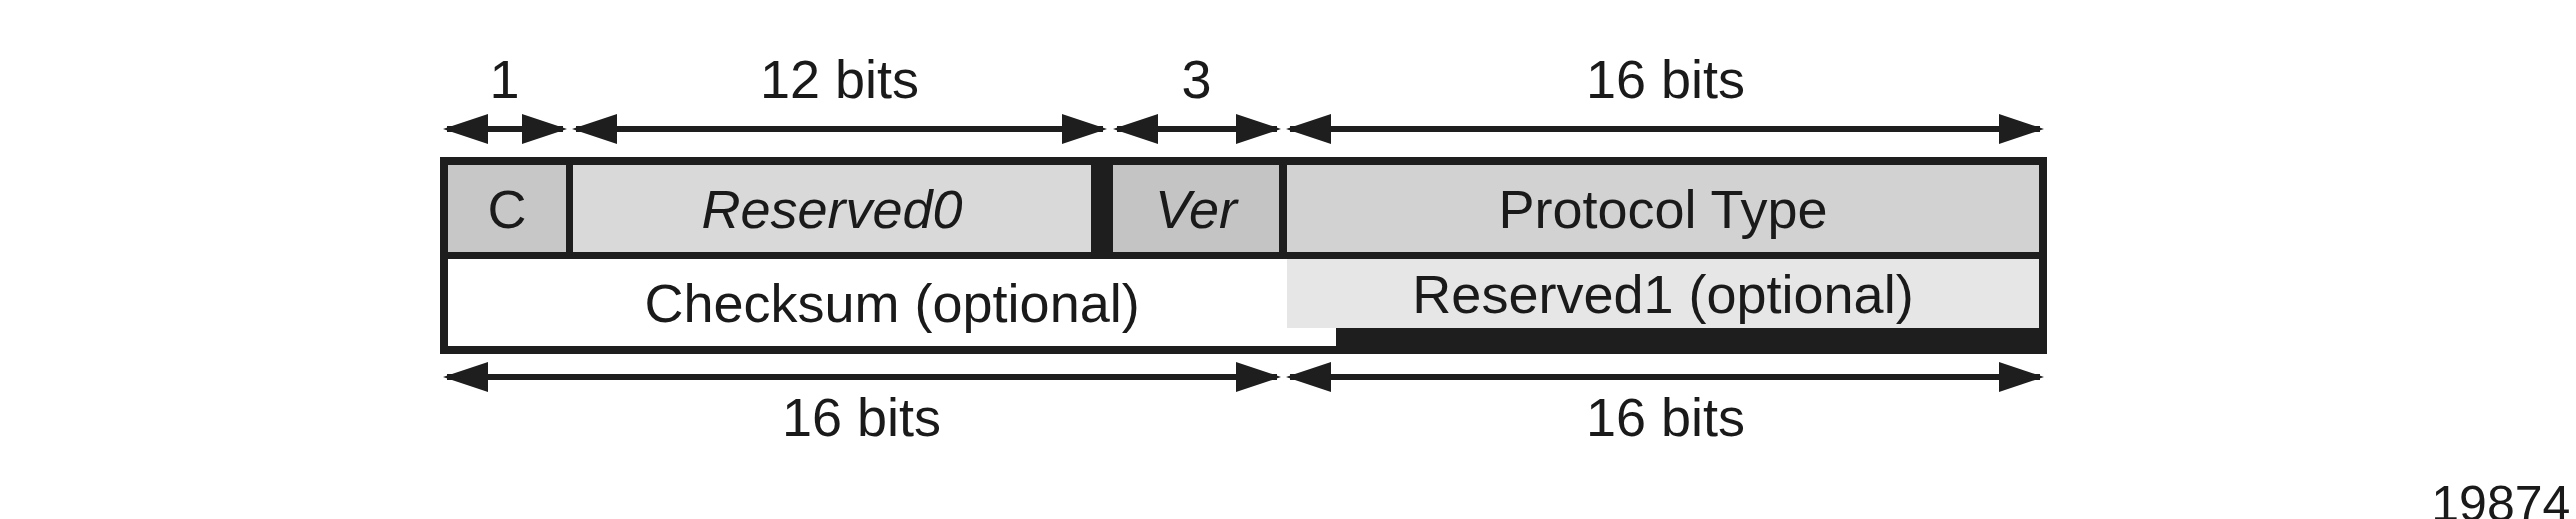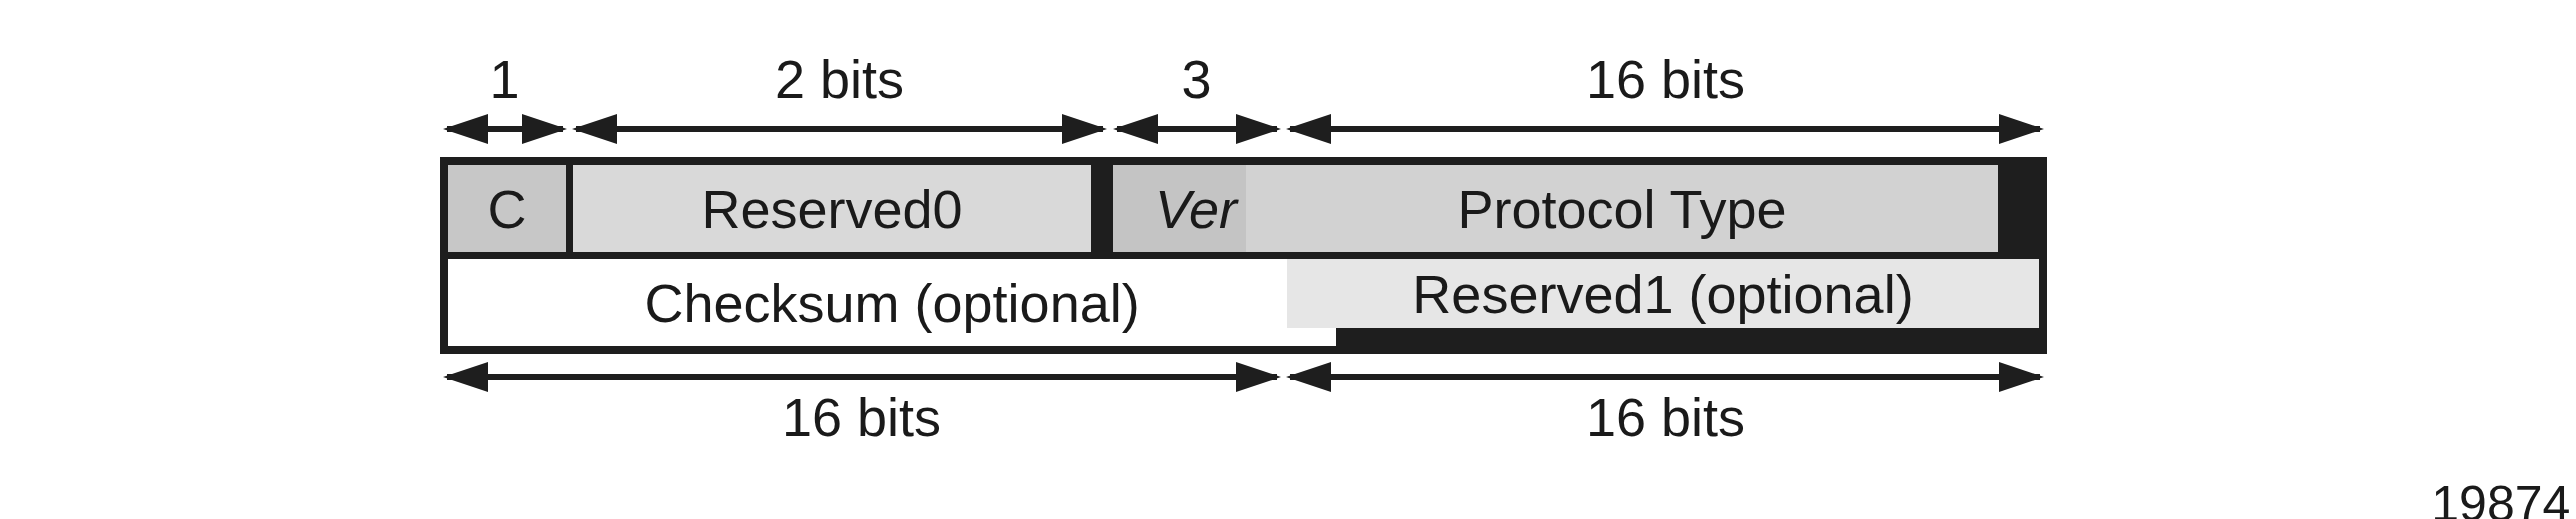--- a/index.html
+++ b/index.html
@@ -71,39 +71,39 @@
         <span class="head head-left"></span>
         <span class="shaft"></span>
         <span class="head head-right"></span>
       </div>
       <div class="dim-label" style="left: 188px; top: 51px;">1</div>
       <div class="dim-arrow" style="left: 572px; width: 535px; top: 114px;">
         <span class="head head-left"></span>
         <span class="shaft"></span>
         <span class="head head-right"></span>
       </div>
-      <div class="dim-label" style="left: 523px; top: 51px;">2 bits</div>
+      <div class="dim-label" style="left: 523px; top: 51px;">12 bits</div>
       <div class="dim-arrow" style="left: 1113px; width: 168px; top: 114px;">
         <span class="head head-left"></span>
         <span class="shaft"></span>
         <span class="head head-right"></span>
       </div>
       <div class="dim-label" style="left: 880px; top: 51px;">3</div>
       <div class="dim-arrow" style="left: 1286px; width: 758px; top: 114px;">
         <span class="head head-left"></span>
         <span class="shaft"></span>
         <span class="head head-right"></span>
       </div>
       <div class="dim-label" style="left: 1349px; top: 51px;">16 bits</div>
     </div>
   <div id="field-table" class="field-table" style="left: 440px; top: 157px; width: 1607px; height: 197px;">
       <div class="cell" style="left: 8.1px; width: 118px; top: 8.1px; height: 87px; background: rgb(199, 199, 199);">C</div>
-      <div class="cell" style="left: 133px; width: 518px; top: 8.1px; height: 87px; background: rgb(217, 217, 217);">Reserved0</div>
+      <div class="cell" style="left: 133px; width: 518px; top: 8.1px; height: 87px; background: rgb(217, 217, 217); font-style: italic;">Reserved0</div>
       <div class="cell" style="left: 673px; width: 166px; top: 8.1px; height: 87px; background: rgb(196, 196, 196); font-style: italic;">Ver</div>
-      <div class="cell" style="left: 806px; width: 752px; top: 8.1px; height: 87px; background: rgb(210, 210, 210);">Protocol Type</div>
+      <div class="cell" style="left: 847px; width: 752px; top: 8.1px; height: 87px; background: rgb(210, 210, 210);">Protocol Type</div>
       <div class="cell" style="left: 8.1px; width: 888px; top: 102px; height: 87px; background: rgb(255, 255, 255);">Checksum (optional)</div>
       <div class="cell" style="left: 847px; width: 752px; top: 102px; height: 69px; background: rgb(230, 230, 230);">Reserved1 (optional)</div>
     </div>
   <div id="bottom-dims">
       <div class="dim-arrow" style="left: 443px; width: 838px; top: 362px;">
         <span class="head head-left"></span>
         <span class="shaft"></span>
         <span class="head head-right"></span>
       </div>
       <div class="dim-label" style="left: 545px; top: 389px;">16 bits</div>

